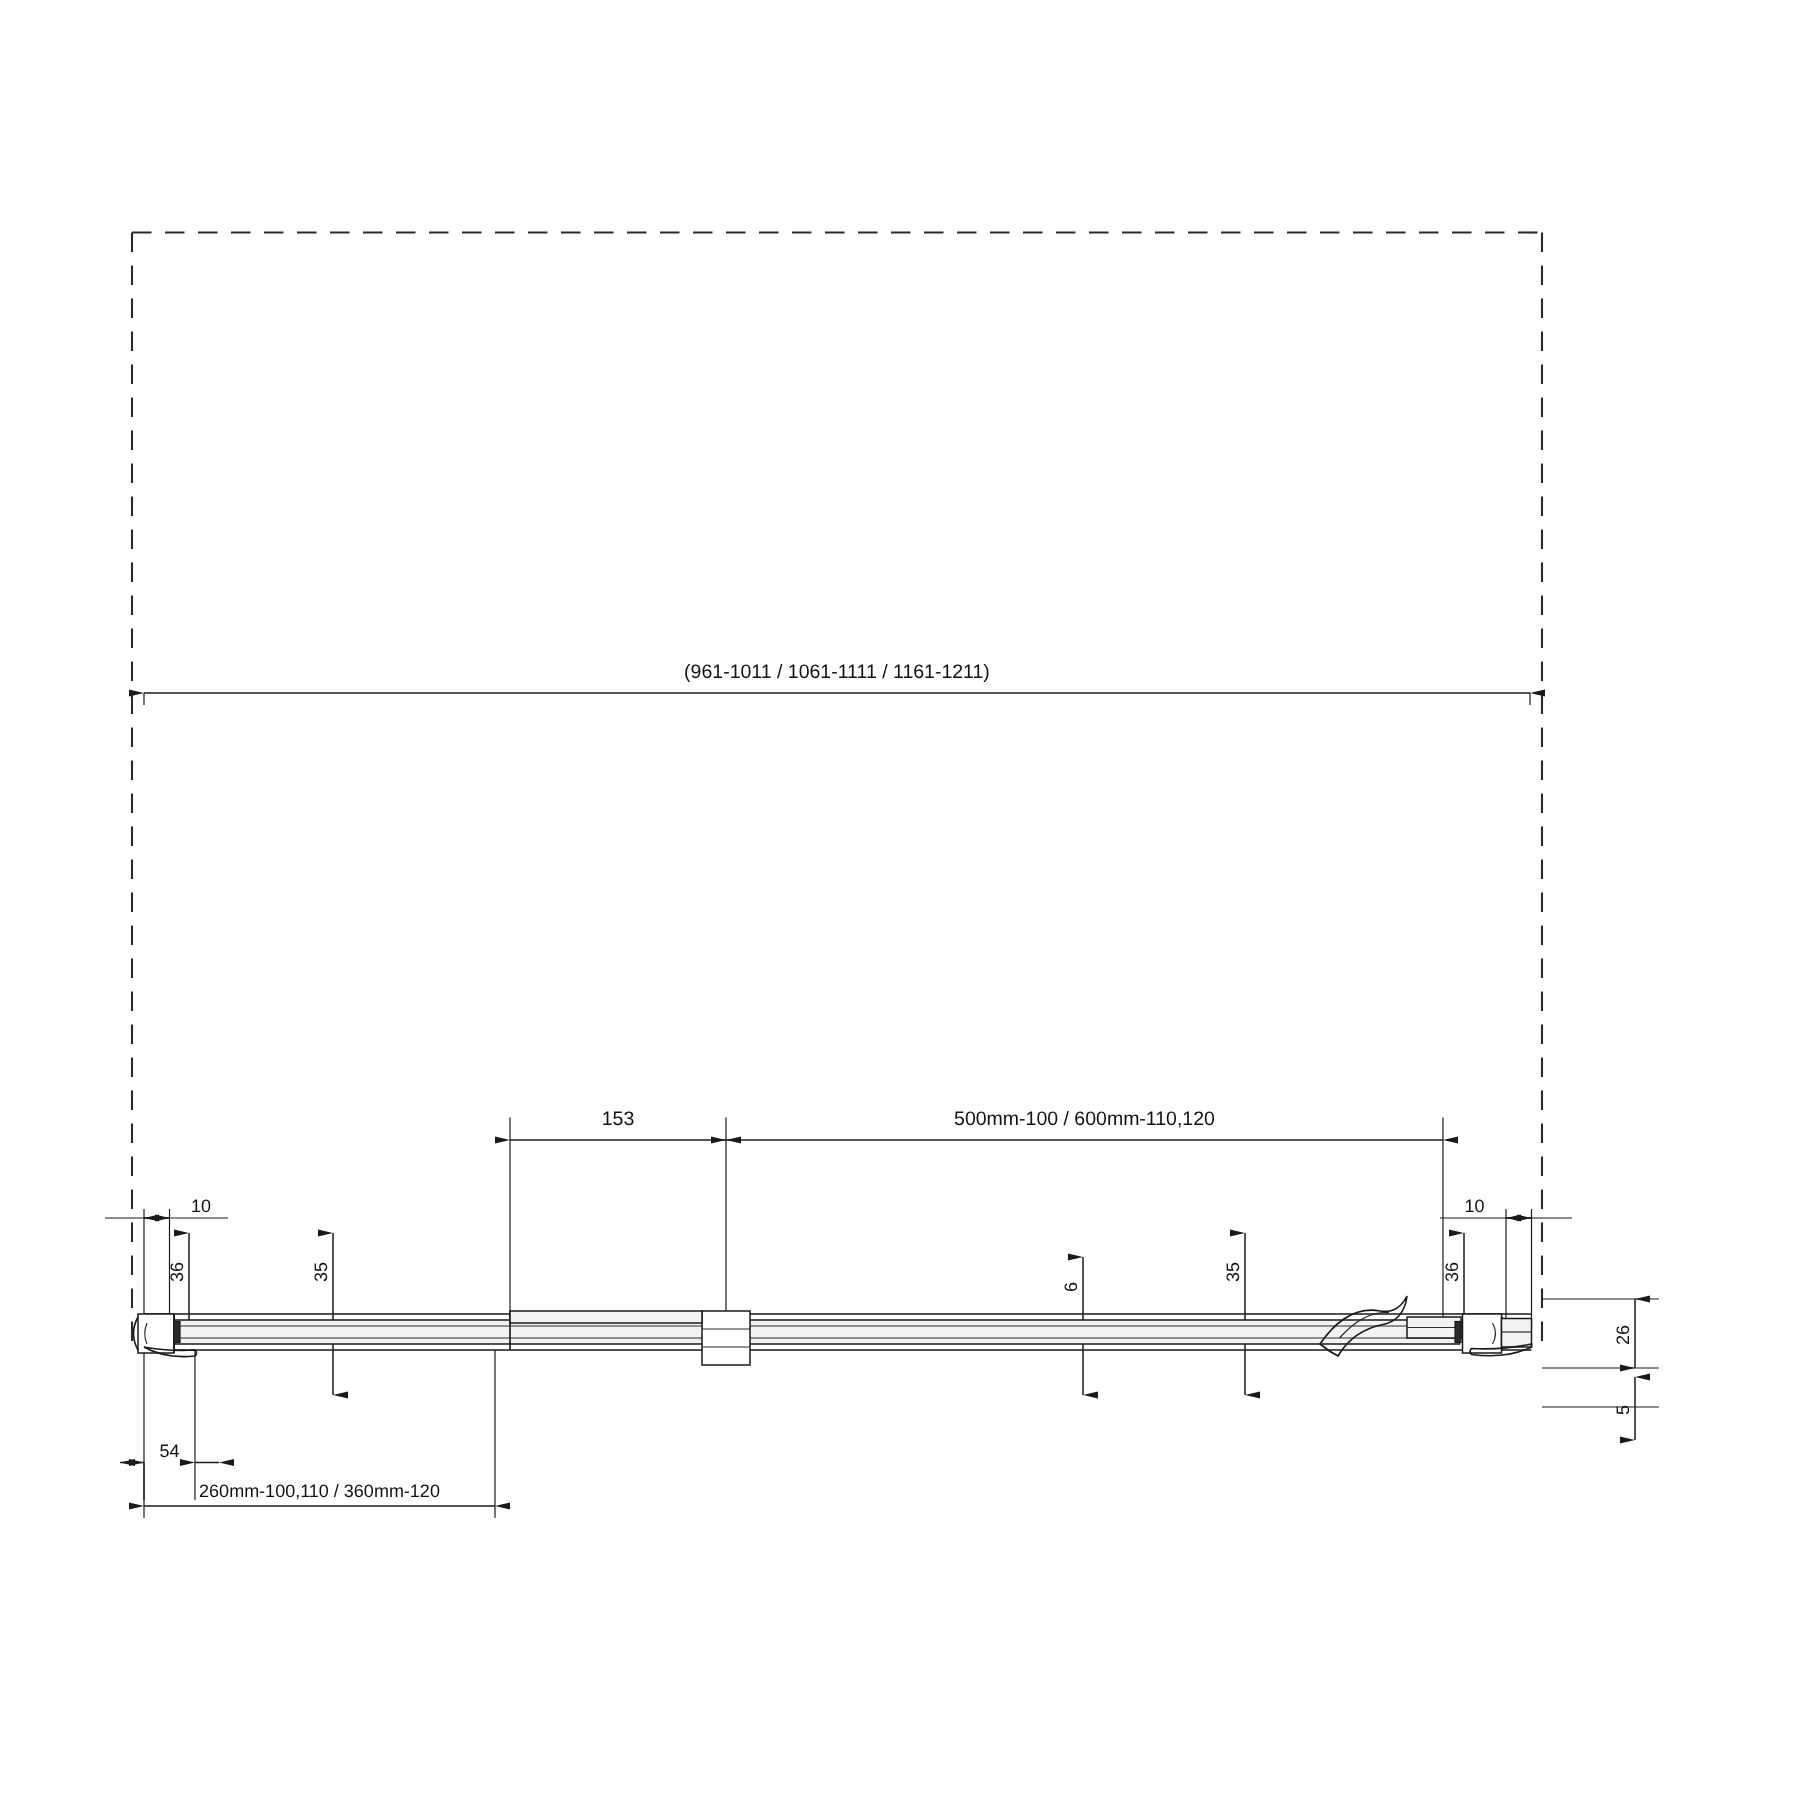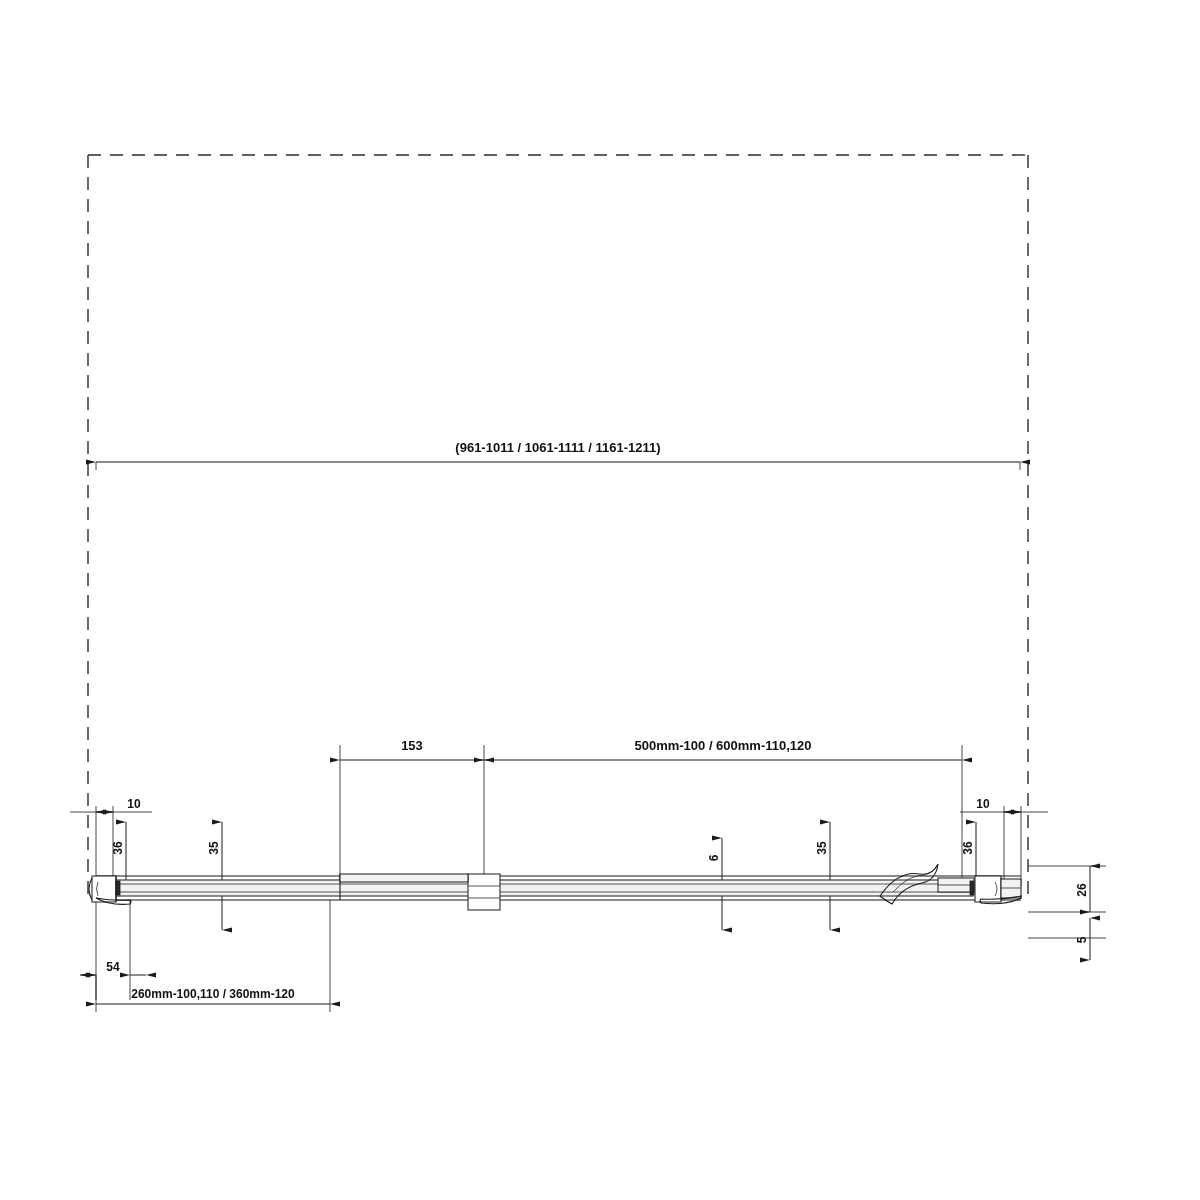--- a/index.html
+++ b/index.html
@@ -11,21 +11,20 @@
     width: 1200px;
     height: 1200px;
     font-family: "Liberation Sans", sans-serif;
     color: #1a1a1a;
     overflow: hidden;
   }
   #drawing-root {
     position: relative;
     width: 1200px;
     height: 1200px;
-    font-weight: bold;
   }
   svg.tech-drawing {
     display: block;
     width: 1200px;
     height: 1200px;
   }
   .dim-text {
     font-family: "Liberation Sans", sans-serif;
     font-size: 13px;
     fill: #111111;

